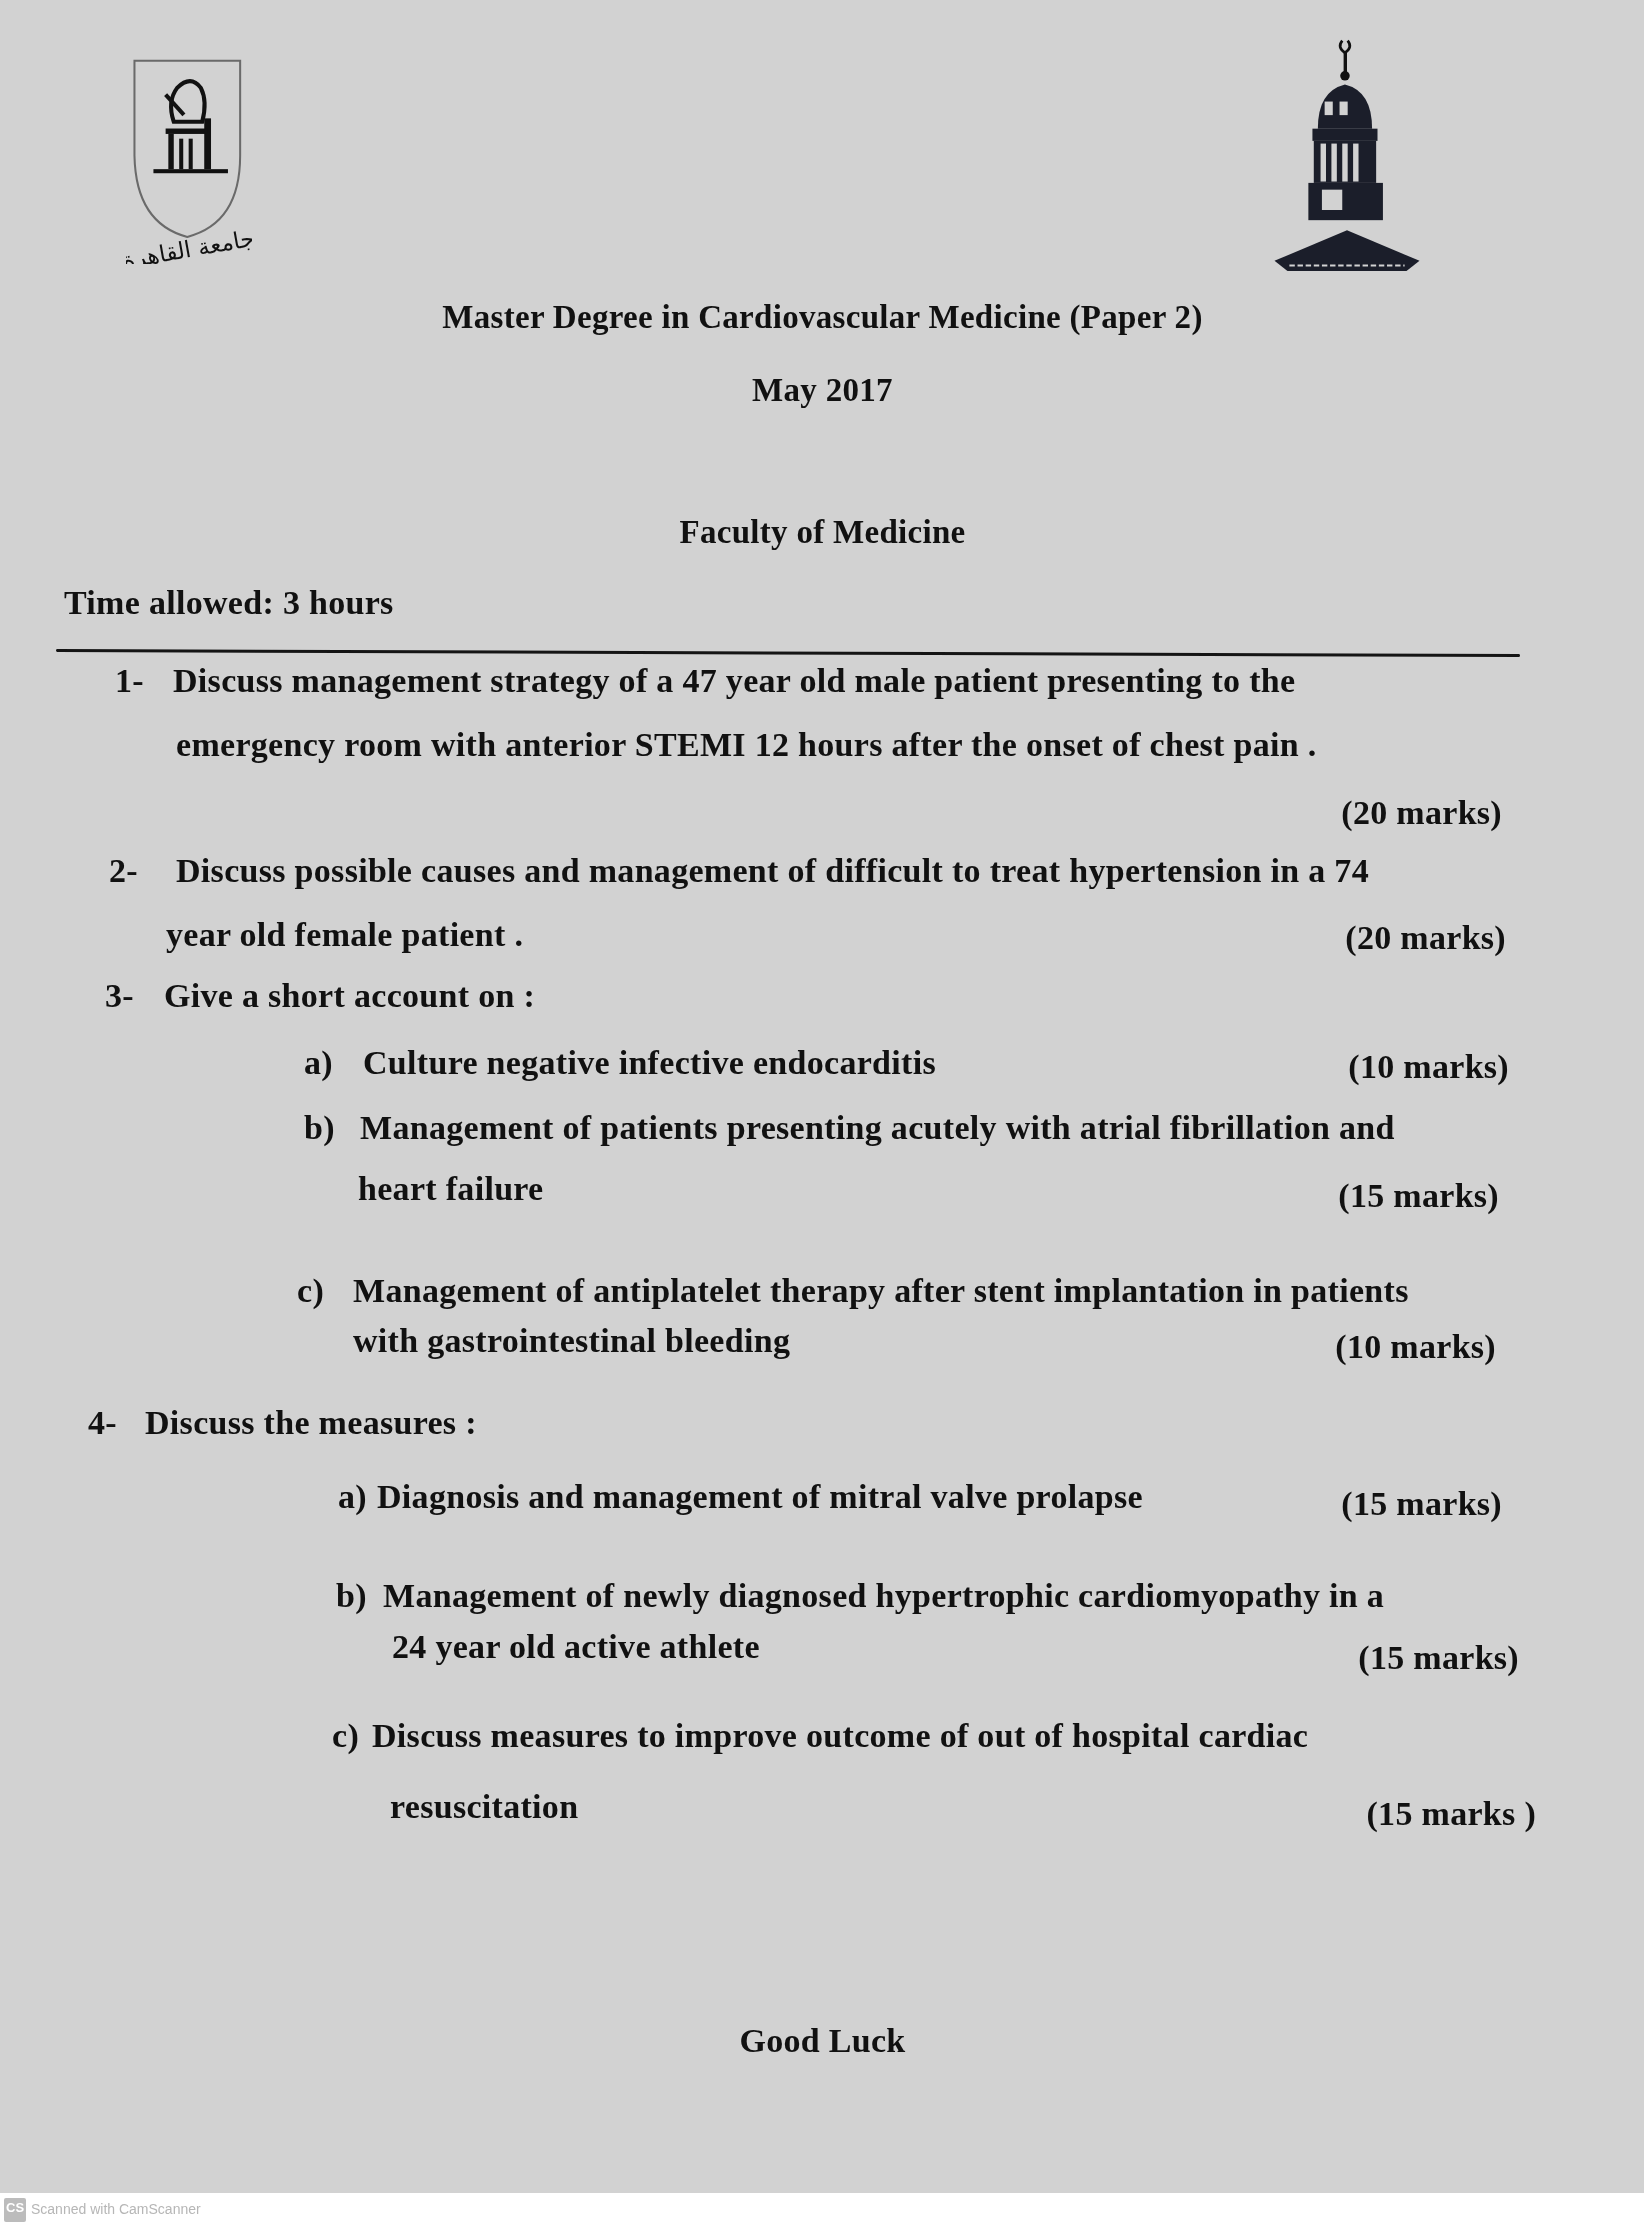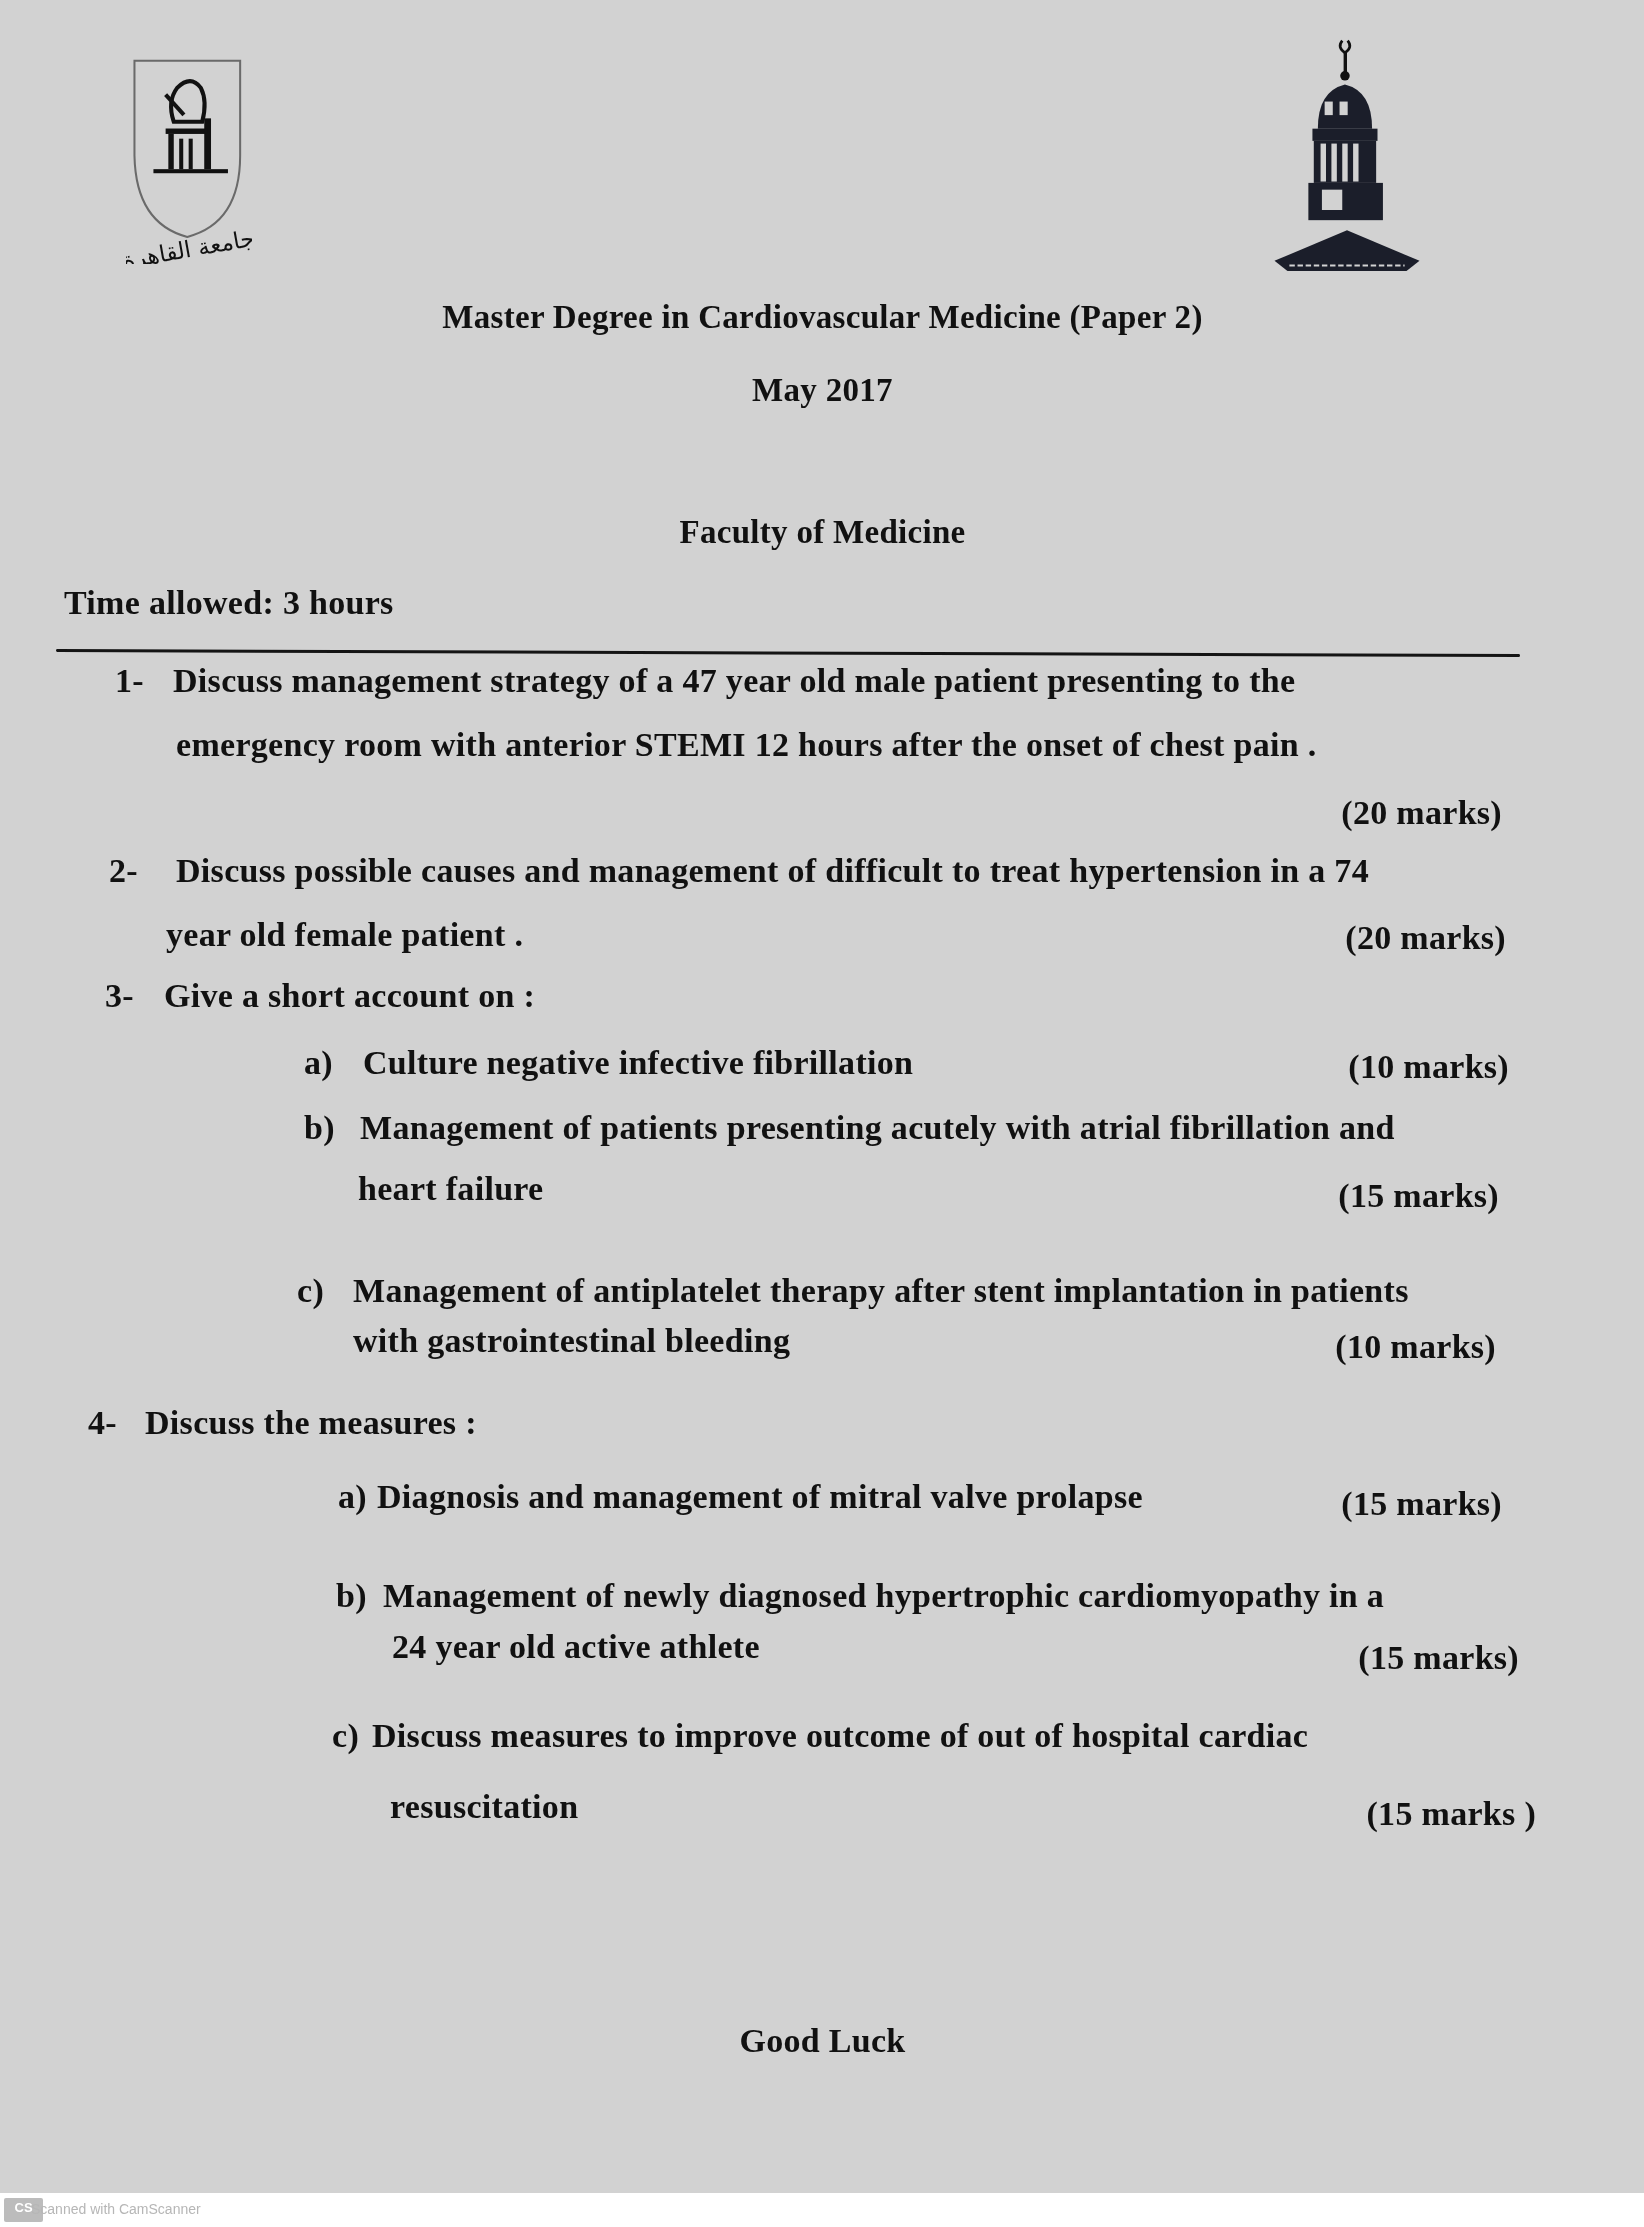--- a/index.html
+++ b/index.html
@@ -15,21 +15,21 @@
   .head { font-size: 33px; }
   .center { left: 0; width: 1645px; text-align: center; }
   .right { text-align: right; }
 
   .logo-left { position: absolute; left: 126px; top: 54px; width: 126px; height: 210px; }
   .logo-right { position: absolute; left: 1269px; top: 27px; width: 156px; height: 244px; }
 
   .rule { position: absolute; left: 56px; top: 649px; width: 1464px; height: 3.4px; background: #141414; transform: rotate(0.2deg); transform-origin: left center; border-radius: 1.4px; }
 
   .footer { position: absolute; left: 0; top: 2193px; width: 1645px; height: 35px; background: #ffffff; }
-  .cs-badge { position: absolute; left: 4.1px; top: 4.7px; width: 39px; height: 24.4px; background: #bcbcbc; border-radius: 2px; color: #ffffff; font-family: "Liberation Sans", "DejaVu Sans", sans-serif; font-weight: bold; font-size: 13px; line-height: 20.4px; text-align: center; }
+  .cs-badge { position: absolute; left: 4.1px; top: 4.7px; width: 22px; height: 24.4px; background: #bcbcbc; border-radius: 2px; color: #ffffff; font-family: "Liberation Sans", "DejaVu Sans", sans-serif; font-weight: bold; font-size: 13px; line-height: 20.4px; text-align: center; }
   .cs-text { position: absolute; left: 31px; top: 8.1px; color: #b6b6b6; font-family: "Liberation Sans", "DejaVu Sans", sans-serif; font-size: 14px; }
 </style>
 </head>
 <body>
 
 <div class="page">
 
   <div class="logo-left">
     <svg width="126" height="210" viewBox="0 0 185 310">
       <path d="M12 10 L168 10 L168 150 Q168 250 90 270 Q14 250 12 150 Z" fill="none" stroke="#6a6a6a" stroke-width="3"></path>
@@ -86,21 +86,21 @@
     <div class="abs t" style="left:166px; top:916px;">year old female patient .</div>
     <div class="abs t right" style="left:1153px; width:353px; top:919px;">(20 marks)</div>
   </div>
 
   <div>
     <div class="abs t" style="left:105px; top:977px;">3-</div>
     <div class="abs t" style="left:164px; top:977px;">Give a short account on  :</div>
 
     <div>
       <div class="abs t" style="left:304px; top:1044px;">a)</div>
-      <div class="abs t" style="left:363px; top:1044px;">Culture negative infective fibrillation</div>
+      <div class="abs t" style="left:363px; top:1044px;">Culture negative infective endocarditis</div>
   <div class="abs t right" style="left:1153px; width:356px; top:1048px;">(10 marks)</div>
     </div>
 
     <div>
       <div class="abs t" style="left:304px; top:1109px;">b)</div>
       <div class="abs t" style="left:360px; top:1109px;">Management of patients presenting acutely with atrial fibrillation and</div>
       <div class="abs t" style="left:358px; top:1170px;">heart failure</div>
       <div class="abs t right" style="left:1153px; width:346px; top:1177px;">(15 marks)</div>
     </div>
 

